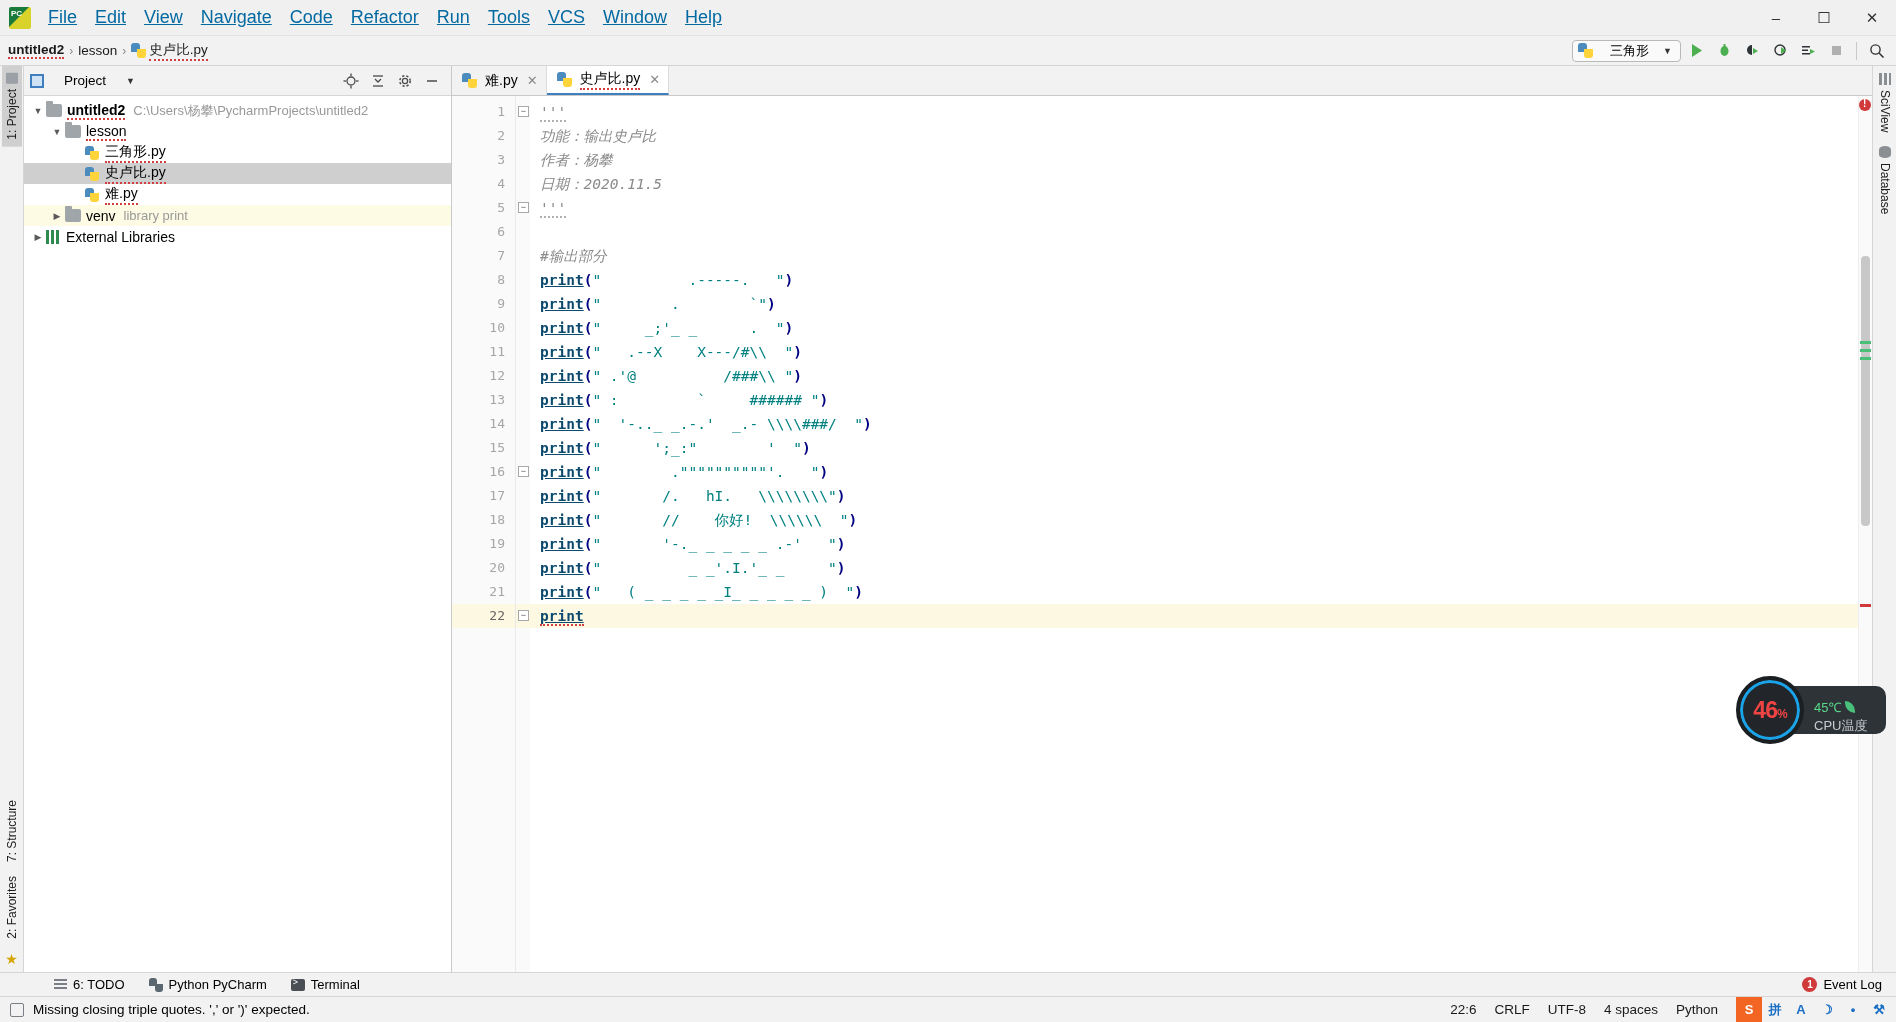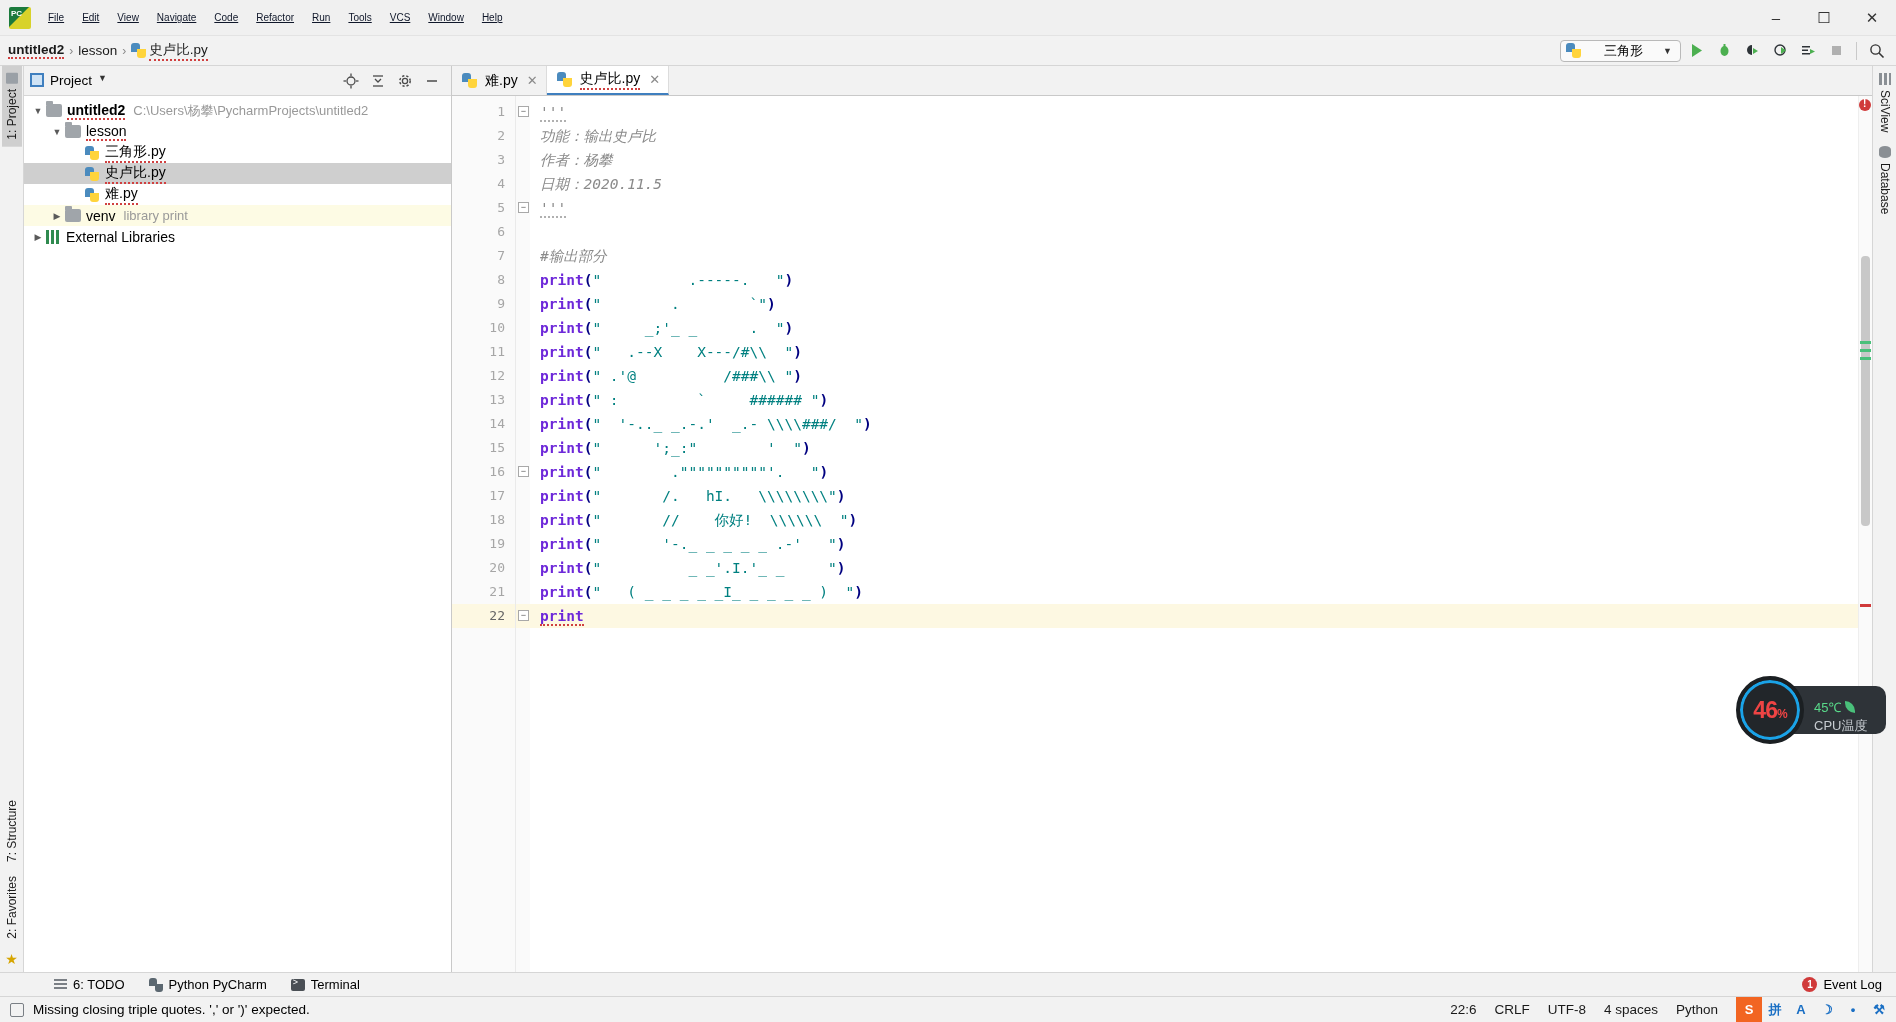--- a/index.html
+++ b/index.html
@@ -16,21 +16,21 @@
   
   .titlebar {
     height: 36px; background: #f0f0f0; display: flex; align-items: center;
     border-bottom: 1px solid #e3e3e3; position: relative; flex: 0 0 36px;
   }
   .pc-logo { width: 22px; height: 22px; margin-left: 9px; margin-right: 8px; position: relative; border-radius: 2px;
     background: linear-gradient(135deg,#1a7a3c 0%,#1a7a3c 45%,#d8d22a 46%,#d8d22a 100%); }
   .pc-logo::after { content:"PC"; position:absolute; left:2px; top:2px; font-size:8px; color:#fff; font-weight:bold;
     font-family:"Liberation Sans",sans-serif; }
   .menu { display: flex; align-items: center; gap: 0; }
-  .menu-item { padding: 4px 9px; font-size: 10px; color: #0f172a; cursor: default; white-space: nowrap; }
+  .menu-item { padding: 4px 9px; font-size: 18px; color: #0369a1; cursor: default; white-space: nowrap; }
   .menu-item u { text-decoration: underline; }
   .win-title {
     position: absolute; left: 0; right: 0; text-align: center; font-size: 14px; color: #4a4a4a;
     pointer-events: none;
   }
   .win-ctrl { margin-left: auto; display: flex; height: 36px; z-index: 2; }
   .win-btn { width: 48px; height: 36px; display: flex; align-items: center; justify-content: center;
              font-size: 15px; color: #333; }
 
   
@@ -41,21 +41,21 @@
   .crumb { display: flex; align-items: center; font-size: 13.5px; }
   .crumb .sep { color: #8a8a8a; margin: 0 5px; font-size: 12px; }
   .crumb .c1 { font-weight: bold; color: #1a1a1a; border-bottom: 2px dotted #d04040; }
   .crumb .c2 { color: #1a1a1a; }
   .crumb .c3 { color: #1a1a1a; border-bottom: 2px dotted #d04040; }
   .py-mini { width: 15px; height: 15px; margin-right: 3px; position: relative; display:inline-block; vertical-align:-3px;}
   .py-mini::before { content:""; position:absolute; left:0; top:0; width:9px; height:9px; background:#4b8bbe; border-radius:3px 3px 0 0;}
   .py-mini::after { content:""; position:absolute; right:0; bottom:0; width:9px; height:9px; background:#ffd43b; border-radius:0 0 3px 3px;}
   .toolbar-right { margin-left: auto; display: flex; align-items: center; gap: 2px; padding-right: 6px; }
   .runcfg {
-    display:flex; align-items:center; gap:20px; border:1px solid #b9b9b9; border-radius:4px;
+    display:flex; align-items:center; gap:14px; border:1px solid #b9b9b9; border-radius:4px;
     background:#fafafa; padding:2px 8px 2px 5px; height:22px; font-size:13px;
   }
   .runcfg .caret { font-size:9px; color:#333; }
   .tb-icon { width: 26px; height: 24px; display:flex; align-items:center; justify-content:center; }
   .tb-sep { width:1px; height:18px; background:#c9c9c9; margin:0 5px; }
 
   
   .body { flex: 1; display: flex; min-height: 0; position: relative; }
 
   
@@ -67,21 +67,21 @@
   }
   .rail-tab.active { background:#cfcfcf; }
   .rail-left .top { position:absolute; top:0; }
   .rail-left .bottom { position:absolute; bottom:26px; }
   .rail-sq { width:12px; height:11px; background:#9aa0a6; border-radius:1px; }
   .rail-star { position:absolute; bottom:5px; color:#d6a500; font-size:14px; }
 
   
   .project-panel { width: 428px; background:#fff; display:flex; flex-direction:column; border-right:1px solid #c9c9c9; }
   .pp-head { height:30px; display:flex; align-items:center; border-bottom:1px solid #d6d6d6; background:#f2f2f2; padding:0 6px;}
-  .pp-title { display:flex; align-items:flex-start; gap:6px; font-size:13.5px; }
+  .pp-title { display:flex; align-items:center; gap:20px; font-size:13.5px; }
   .pp-boxicon { width:14px; height:14px; border:2px solid #3f7fbf; background:#cfe3f5; }
   .pp-caret { font-size:9px; color:#333; }
   .pp-actions { margin-left:auto; display:flex; align-items:center; gap:9px; padding-right:4px;}
   .pp-act { width:18px;height:18px; display:flex;align-items:center;justify-content:center; color:#4a4a4a;}
   .tree { flex:1; overflow:hidden; padding-top:4px; font-size:14px; background:#fff; }
   .trow { height:21px; display:flex; align-items:center; white-space:nowrap; padding-left:4px; }
   .trow.sel { background:#cfcfcf; }
   .trow.venvrow { background:#fdfbe4; }
   .tarrow { width:16px; text-align:center; color:#5a5a5a; font-size:9px; flex:0 0 16px;}
   .folder { width:16px;height:13px; background:#a0a5aa; border-radius:2px; margin-right:5px; flex:0 0 16px; position:relative;}
@@ -114,21 +114,21 @@
   .gline.cur { background:#fdf8e2; color:#666; }
   .foldcol { width:14px; background:#fafafa; flex:0 0 14px; padding-top:4px; position:relative;}
   .foldmark { position:absolute; left:2px; width:11px;height:11px; border:1px solid #a8a8a8; background:#fff;
               font-size:9px; line-height:9px; text-align:center; color:#555;}
   .code { flex:1; padding-top:4px; font-family:"DejaVu Sans Mono", monospace; font-size:14.5px;
           white-space:pre; overflow:hidden; position:relative;}
   .cl { height:24px; line-height:24px; padding-left:10px; }
   .cl.cur { background:#fdf8e2; }
   .doc { color:#8a8a8a; font-style:italic; }
   .cmt { color:#8a8a8a; font-style:italic; }
-  .kw  { color:#6d28d9; font-weight:bold; }
+  .kw  { color:#0c4a6e; font-weight:bold;text-decoration:underline; }
   .str { color:#008080; }
   .pnc { color:#000080; font-weight:bold;}
   .wave { border-bottom: 2px dotted #b0b0b0; }
   .redwave { border-bottom: 2px dotted #d04040; }
 
   
   .scrollzone { width:14px; background:#fafafa; flex:0 0 14px; position:relative; border-left:1px solid #eee;}
   .sthumb { position:absolute; left:2px; width:9px; background:#c8c8c8; border-radius:4px;}
   .marker { position:absolute; right:1px; width:11px; height:3px; }
 

